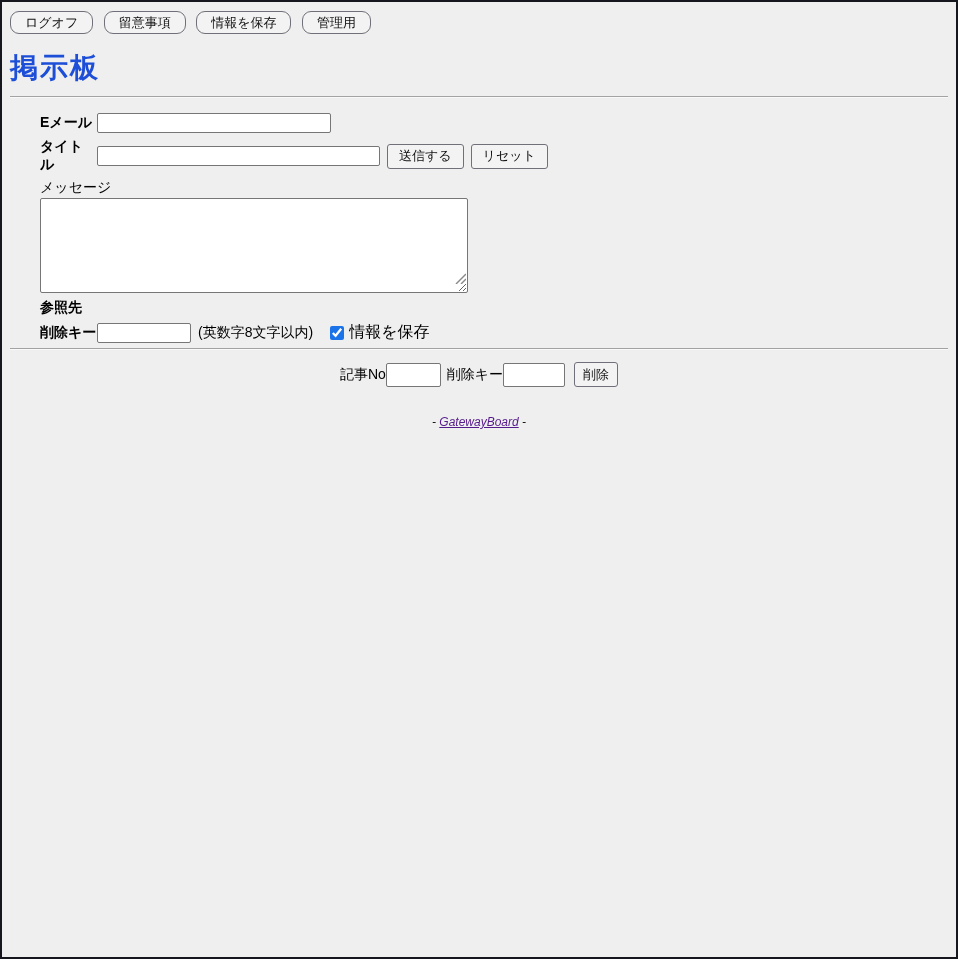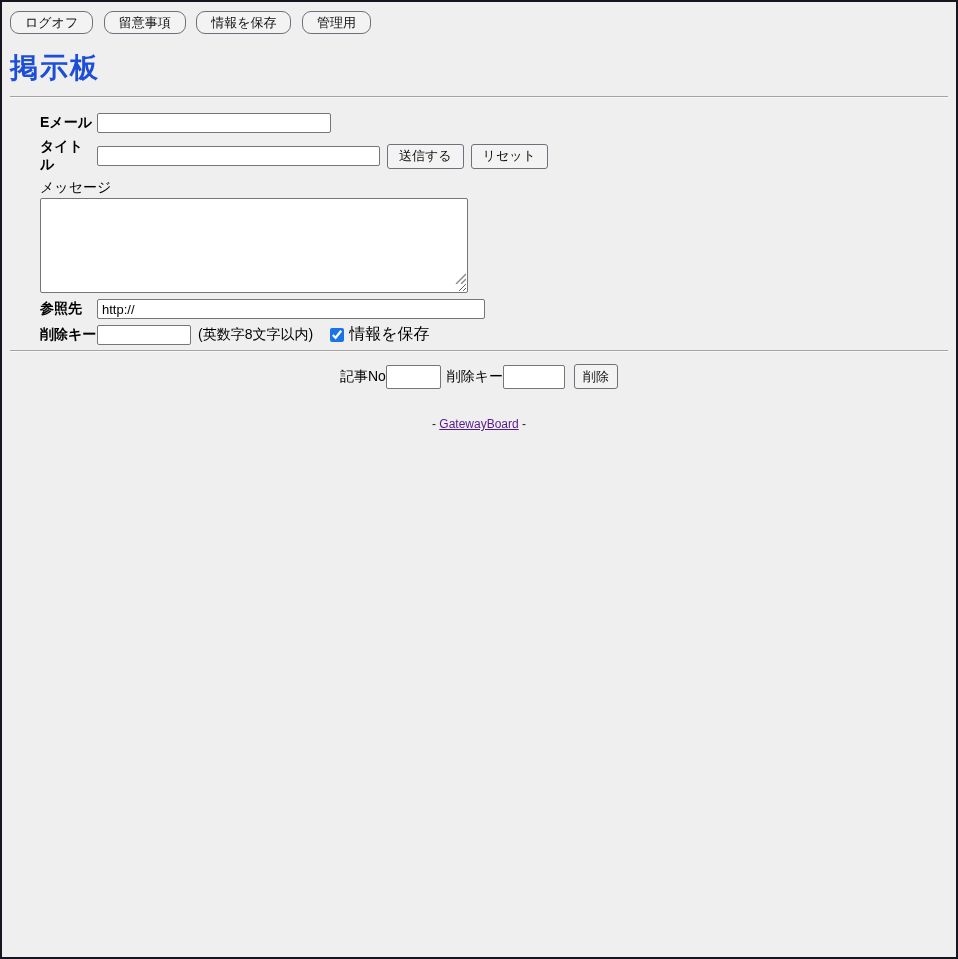--- a/index.html
+++ b/index.html
@@ -142,20 +142,21 @@
   .w62 { width: 62px; }
   .delform .gap { display: inline-block; width: 6px; }
   .delform .btn { vertical-align: middle; margin-left: 9px; padding: 0 8px; }
 
   
   .footer {
     margin-top: 28px;
     text-align: center;
     font-size: 12px;
     color: #1a1a1a;
+    font-style: italic;
   }
   .footer a {
     color: #551a8b;
     text-decoration: underline;
     cursor: pointer;
   }
 </style>
 </head>
 <body>
 
@@ -191,21 +192,20 @@
     <div class="ta-wrap">
       <textarea class="msg" style=""></textarea>
       <svg class="grip" viewBox="0 0 11 11" aria-hidden="true">
         <line x1="11" y1="1" x2="1" y2="11" stroke="#8a8a8a" stroke-width="1.4"></line>
         <line x1="11" y1="6" x2="6" y2="11" stroke="#8a8a8a" stroke-width="1.4"></line>
       </svg>
     </div>
 
     <div class="row">
       <span class="lbl">参照先</span>
-      <input class="txt w388" type="text" value="http://" style="">
     </div>
 
     <div class="row">
       <span class="lbl">削除キー</span>
       <input class="txt w94" type="text" style="">
       <span class="hint">(英数字8文字以内)</span>
       <span class="chk-wrap">
         <input class="chk" type="checkbox" checked="" style="">
         <span class="chk-label">情報を保存</span>
       </span>

